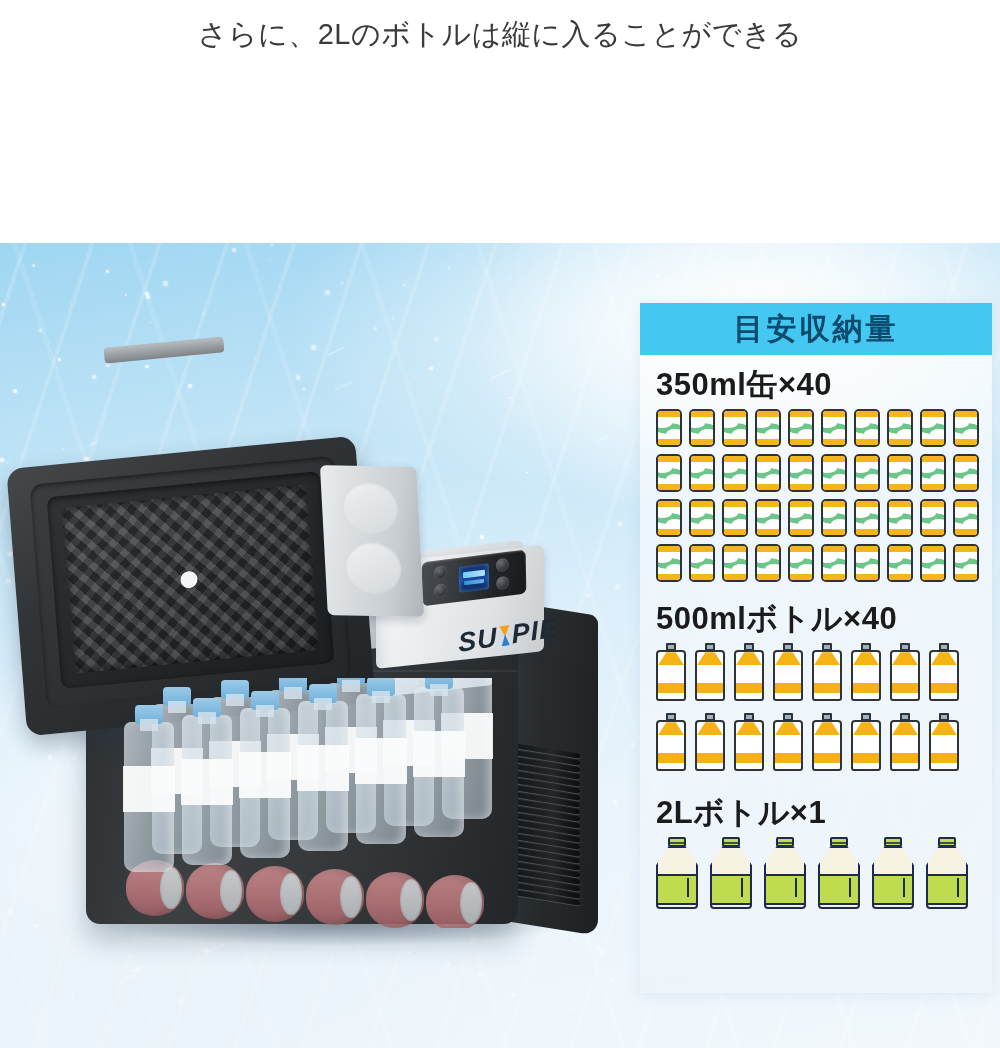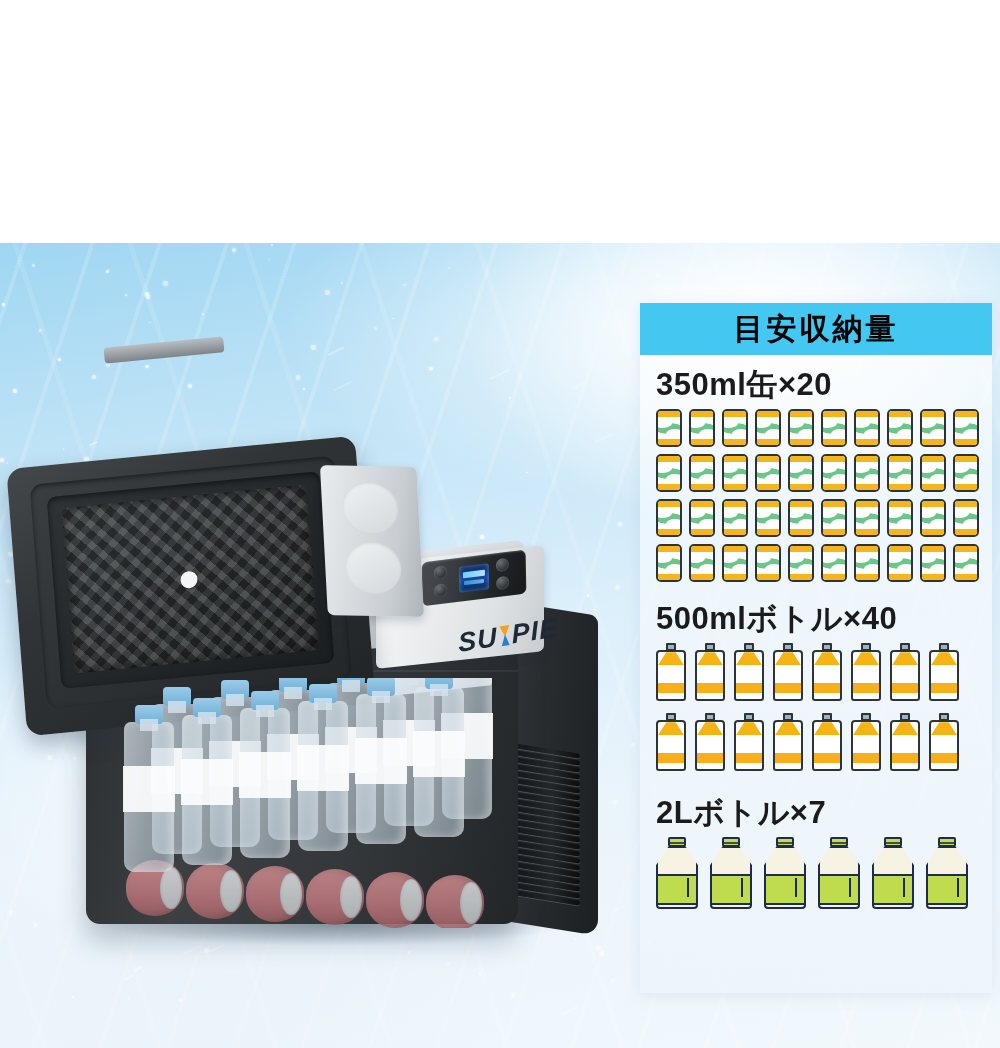--- a/index.html
+++ b/index.html
@@ -143,21 +143,21 @@
   .pet .lbl{position:absolute;left:-1px;right:-1px;top:44px;height:46px;background:rgba(252,253,253,.92);}
   .pet .cap{position:absolute;left:11px;top:-17px;width:28px;height:19px;border-radius:4px;
     background:linear-gradient(180deg,#9ccbe8,#6fb0da);}
   .pet .neck{position:absolute;left:16px;top:-3px;width:18px;height:12px;background:rgba(214,228,238,.8);}
 
   
   .panel{position:absolute;left:640px;top:60px;width:352px;height:690px;
     background:linear-gradient(180deg,rgba(255,255,255,.62),rgba(236,244,250,.72));
     box-shadow:0 2px 14px rgba(120,160,190,.18);}
   .panel-header{height:52px;background:#44c8f2;display:flex;align-items:center;justify-content:center;}
-  .panel-header .ttl{color:#000000;font-size:30px;font-weight:700;letter-spacing:3px;}
+  .panel-header .ttl{color:#0c4a6e;font-size:30px;font-weight:700;letter-spacing:3px;}
   .sec{padding:0 0 0 16px;}
   .sec-title{color:#1b1b1b;font-size:31px;font-weight:700;letter-spacing:.5px;
     margin:13px 0 7px 0;line-height:1.1;}
   .grid{display:flex;flex-wrap:wrap;}
   .grid.cans{width:330px;}
   .grid.b500{width:330px;}
   .grid.b2l{width:330px;}
 
   
   .ic-can{width:26px;height:38px;margin:0 7px 7px 0;position:relative;
@@ -195,20 +195,21 @@
     border-top:2px solid #1d2b52;border-bottom:2px solid #1d2b52;}
   .ic-b2 .tick{position:absolute;right:7px;top:30px;width:2px;height:19px;background:#1d2b52;}
 </style>
 </head>
 <body>
 
 <div class="page">
 
   <div class="header">
     <p class="subtitle">
+      <span class="ln">さらに、2Lのボトルは縦に入ることができる</span>
     </p>
   </div>
 
   <div class="stage">
     <div class="ice-streaks"></div>
     <div class="glow"></div>
     <div class="glow2"></div>
     <div class="flakes" id="flakes">
         <span class="flake" style="left: 197.515px; top: 412.142px; width: 4.95482px; height: 4.95482px; opacity: 0.736093;"></span>
         <span class="flake" style="left: 574.13px; top: 695.648px; width: 1.76096px; height: 1.76096px; opacity: 0.898687;"></span>
@@ -496,21 +497,21 @@
         <span>PIE</span>
       </div>
     </div>
 
     <div class="panel">
       <div class="panel-header">
         <span class="ttl">目安収納量</span>
       </div>
 
       <div class="sec">
-        <div class="sec-title">350ml缶×20</div>
+        <div class="sec-title">350ml缶×40</div>
         <div class="grid cans" id="grid-cans">
             <div class="ic-can">
               <span class="t"></span>
               <span class="w"></span>
               <span class="b"></span>
             </div>
             <div class="ic-can">
               <span class="t"></span>
               <span class="w"></span>
               <span class="b"></span>
@@ -820,21 +821,21 @@
               <span class="cap"></span>
               <span class="body">
                 <span class="sh"></span>
                 <span class="band"></span>
               </span>
             </div>
           </div>
       </div>
 
       <div class="sec">
-        <div class="sec-title">2Lボトル×7</div>
+        <div class="sec-title">2Lボトル×1</div>
         <div class="grid b2l" id="grid-b2l">
             <div class="ic-b2">
               <span class="cap"></span>
               <span class="body">
                 <span class="label"></span>
                 <span class="tick"></span>
               </span>
             </div>
             <div class="ic-b2">
               <span class="cap"></span>

